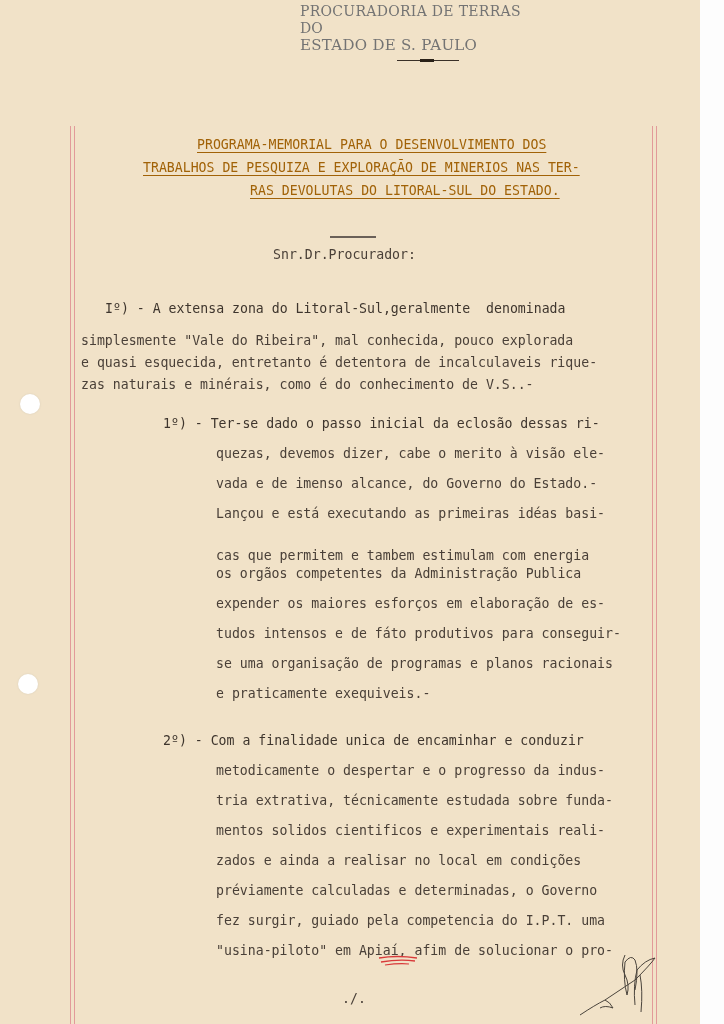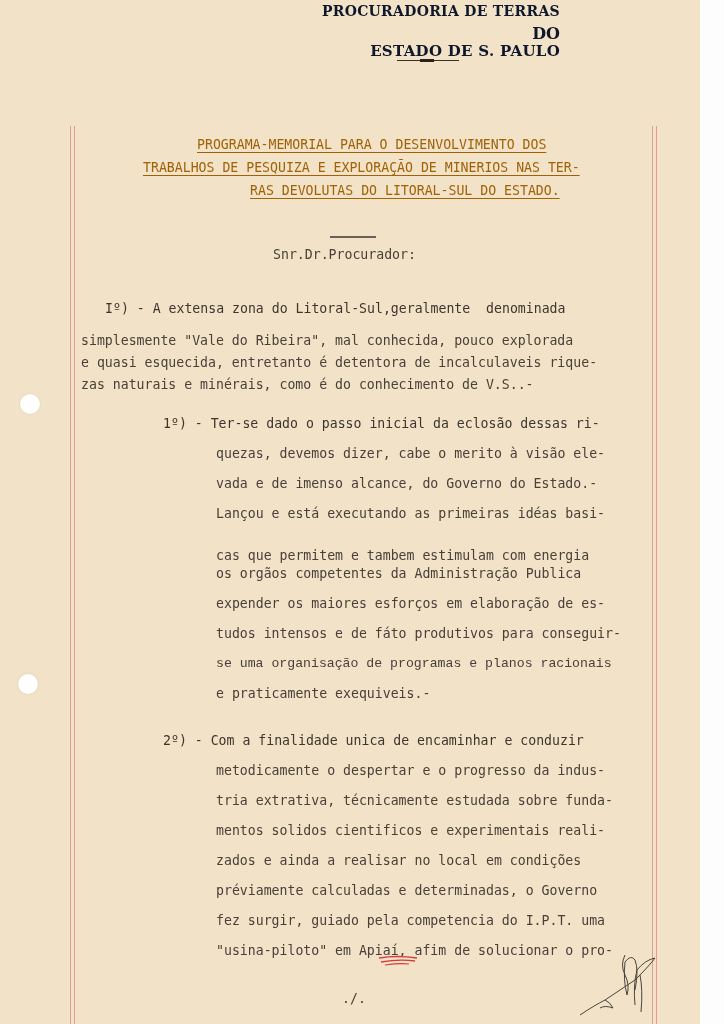--- a/index.html
+++ b/index.html
@@ -3,25 +3,25 @@
 <meta charset="utf-8">
 <style>
   html, body { margin: 0; padding: 0; }
   body { width: 724px; height: 1024px; background: #fdfdfd; position: relative; overflow: hidden; }
   .paper {
     position: absolute; left: 0; top: 0; width: 700px; height: 1024px;
     background: #f1e2c8;
   }
   .letterhead {
     position: absolute; left: 300px; width: 260px; top: 2px;
-    text-align: right; font-family: "DejaVu Serif", serif; font-weight: bold;
-    color: #0f172a;
+    text-align: left; font-family: "DejaVu Serif", serif; font-weight: normal;
+    color: #737373;
   }
   .lh-1 { font-size: 14px; letter-spacing: 0.3px; line-height: 18px; }
-  .lh-2 { font-size: 16px; line-height: 14px; margin-top: 7px; }
+  .lh-2 { font-size: 14px; line-height: 14px; margin-top: 1px; }
   .lh-3 { font-size: 15px; letter-spacing: 0.3px; line-height: 16px; margin-top: 2px; }
   .lh-rule { position: absolute; left: 397px; top: 60px; width: 62px; height: 1px; background: #3a3028; }
   .lh-rule-dot { position: absolute; left: 420px; top: 59px; width: 14px; height: 3px; background: #2a2118; }
 
   .margin-line { position: absolute; top: 126px; bottom: 0; width: 3px; border-left: 1px solid #e29a9a; border-right: 1px solid #e29a9a; }
   .margin-left { left: 70px; }
   .margin-right { left: 652px; }
 
   .punch { position: absolute; width: 20px; height: 20px; border-radius: 50%; background: #ffffff; box-shadow: 0 0 2px #d8cdb8; }
   .punch-1 { left: 20px; top: 394px; }
@@ -75,21 +75,21 @@
   <div class="tw p-line" style="left:81px; top:377px;">zas naturais e minérais, como é do conhecimento de V.S..-</div>
 
   <div class="tw p-line ink-dark" style="left:163px; top:416px;">1º) - Ter-se dado o passo inicial da eclosão dessas ri-</div>
   <div class="tw p-line" style="left:216px; top:446px;">quezas, devemos dizer, cabe o merito à visão ele-</div>
   <div class="tw p-line" style="left:216px; top:476px;">vada e de imenso alcance, do Governo do Estado.-</div>
   <div class="tw p-line" style="left:216px; top:506px;">Lançou e está executando as primeiras idéas basi-</div>
   <div class="tw p-line" style="left:216px; top:548px;">cas que permitem e tambem estimulam com energia</div>
   <div class="tw p-line" style="left:216px; top:566px;">os orgãos competentes da Administração Publica</div>
   <div class="tw p-line" style="left:216px; top:596px;">expender os maiores esforços em elaboração de es-</div>
   <div class="tw p-line" style="left:216px; top:626px;">tudos intensos e de fáto produtivos para conseguir-</div>
-  <div class="tw p-line" style="left:216px; top:656px;font-family:Liberation Mono, monospace;">se uma organisação de programas e planos racionais</div>
+  <div class="tw p-line" style="left:216px; top:656px;">se uma organisação de programas e planos racionais</div>
   <div class="tw p-line" style="left:216px; top:686px;">e praticamente exequiveis.-</div>
 
   <div class="tw p-line ink-dark" style="left:163px; top:733px;">2º) - Com a finalidade unica de encaminhar e conduzir</div>
   <div class="tw p-line" style="left:216px; top:763px;">metodicamente o despertar e o progresso da indus-</div>
   <div class="tw p-line" style="left:216px; top:793px;">tria extrativa, técnicamente estudada sobre funda-</div>
   <div class="tw p-line" style="left:216px; top:823px;">mentos solidos cientificos e experimentais reali-</div>
   <div class="tw p-line" style="left:216px; top:853px;">zados e ainda a realisar no local em condições</div>
   <div class="tw p-line" style="left:216px; top:883px;">préviamente calculadas e determinadas, o Governo</div>
   <div class="tw p-line" style="left:216px; top:913px;">fez surgir, guiado pela competencia do I.P.T. uma</div>
   <div class="tw p-line" style="left:216px; top:943px;">"usina-piloto" em Apiaí, afim de solucionar o pro-</div>

